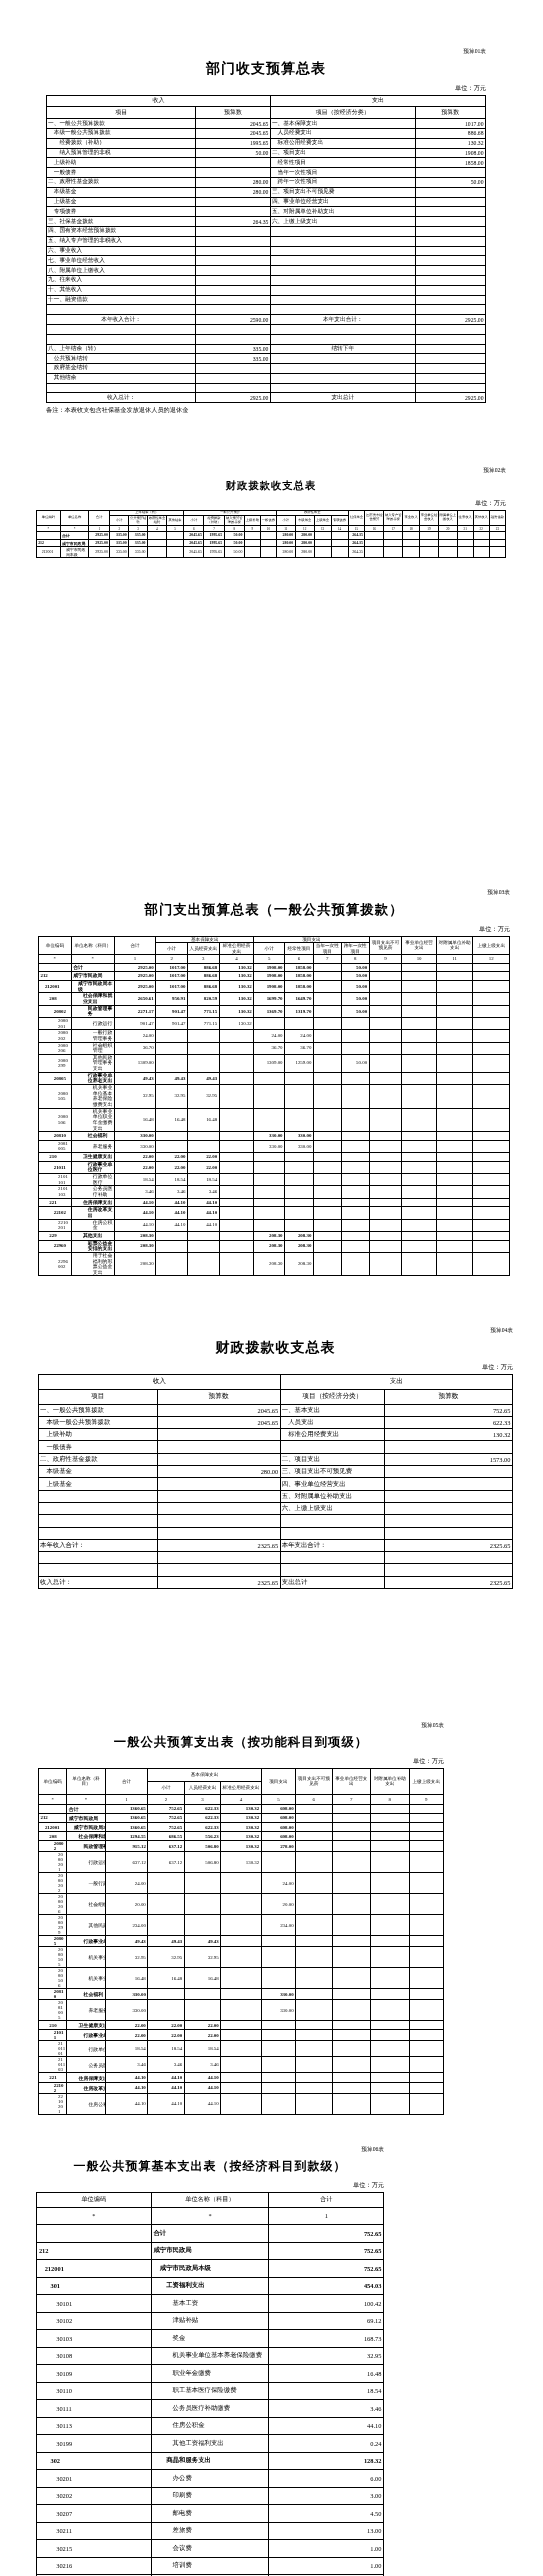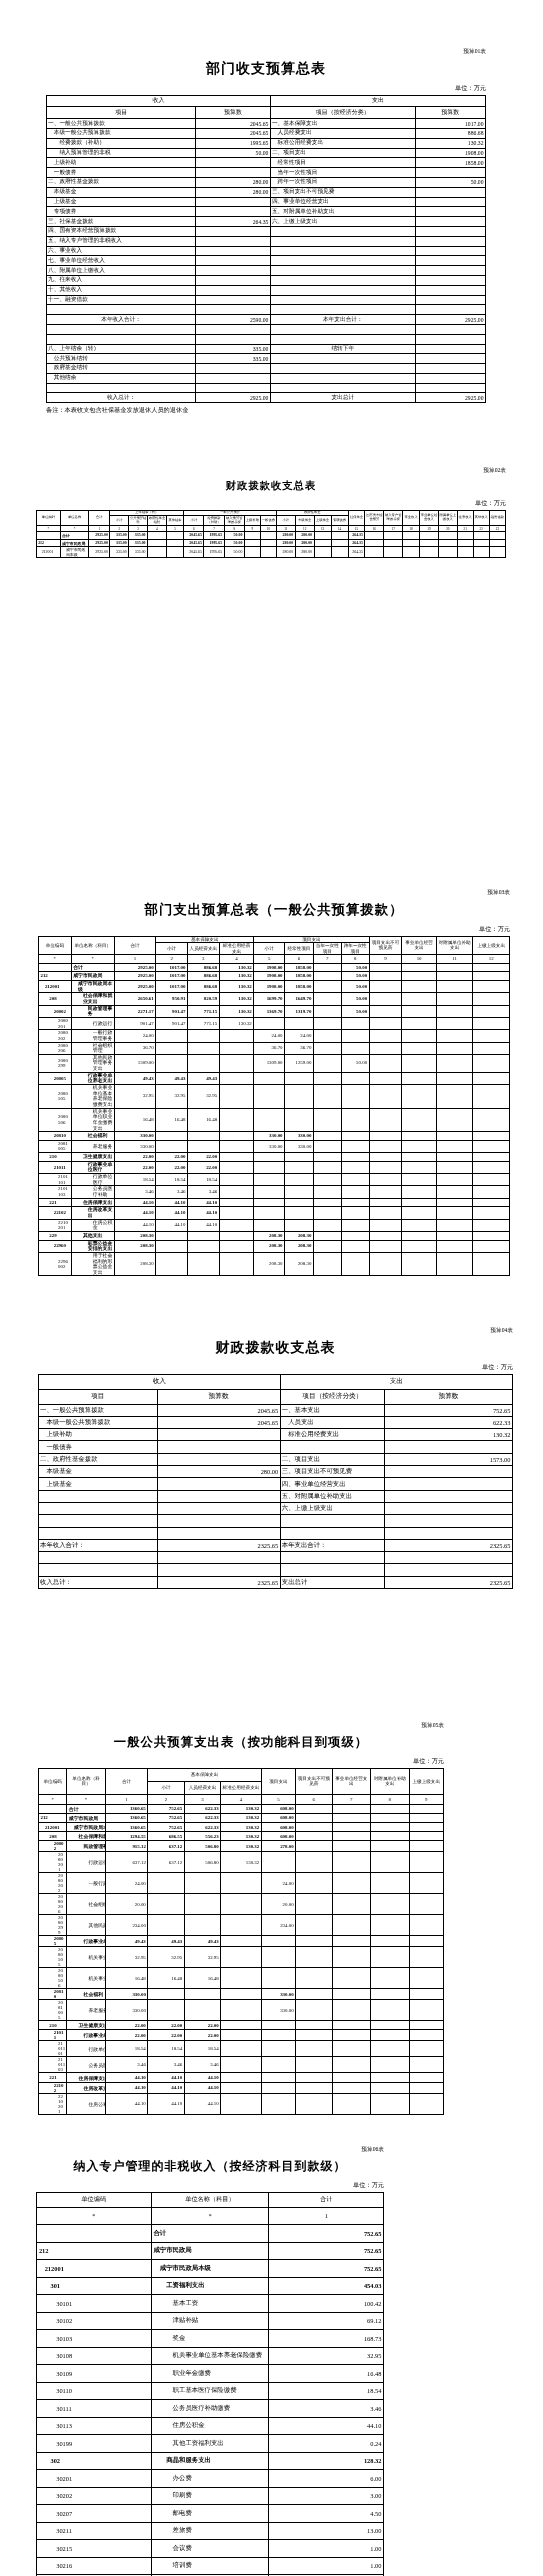--- a/index.html
+++ b/index.html
@@ -1324,21 +1324,21 @@
             <td class="num"></td>
             <td class="num"></td>
           </tr>
         </tbody>
       </table>
     </div>
 </section>
 
 <section class="sheet" id="s6a">
   <div class="marker">预算06表</div>
-  <h2 class="title t-23">纳入专户管理的非税收入（按经济科目到款级）</h2>
+  <h2 class="title t-23">一般公共预算基本支出表（按经济科目到款级）</h2>
   <div class="unit">单位：万元</div>
   <div>
       <table class="bt t6">
         <colgroup>
           <col style="width: 33%;">
           <col style="width: 34%;">
           <col style="width: 33%;">
         </colgroup>
         <thead>
           <tr>

